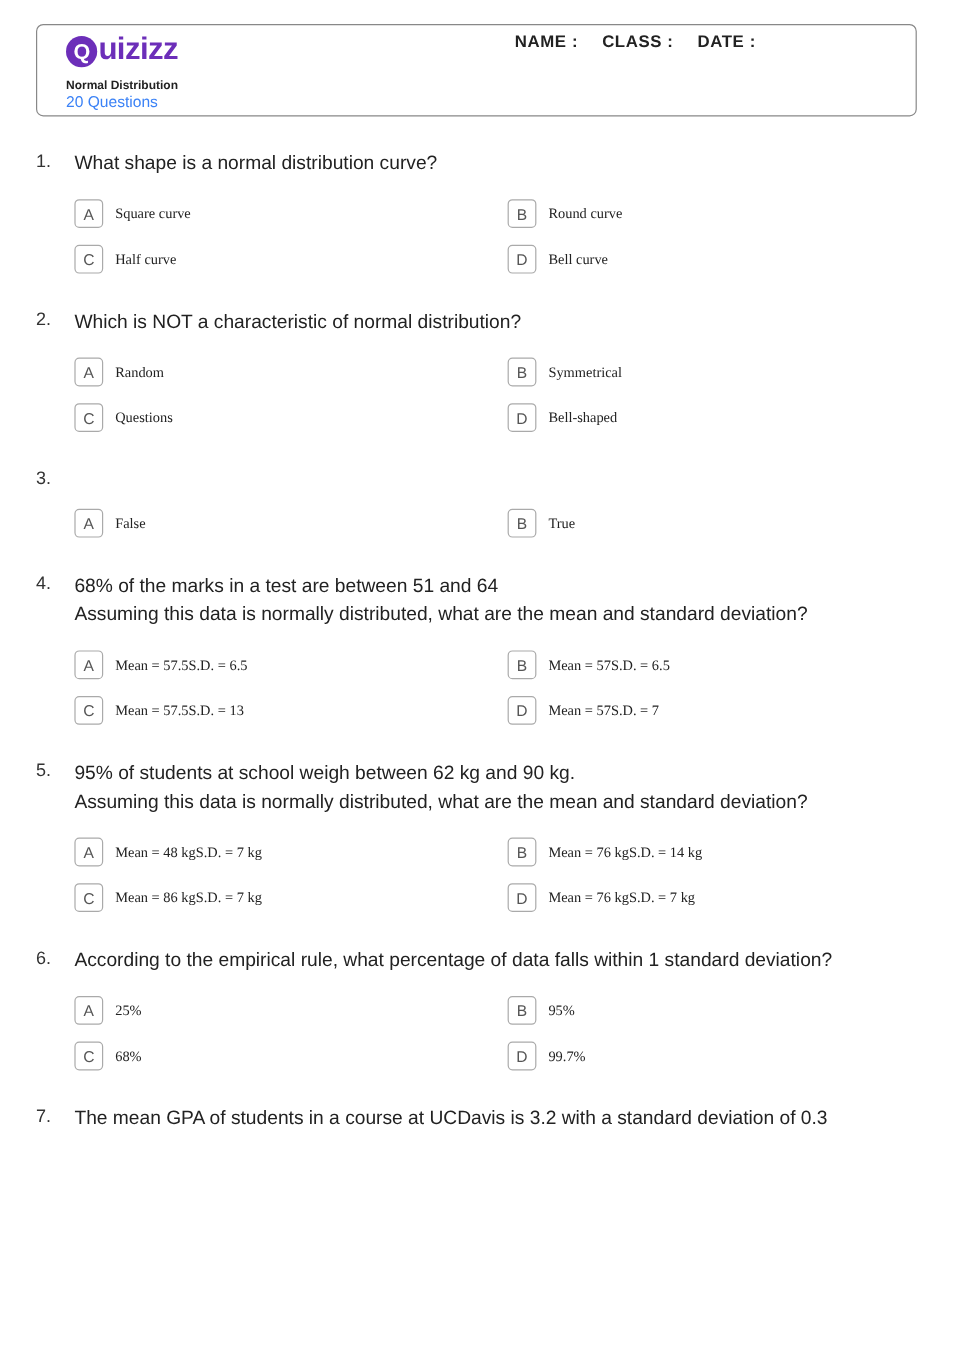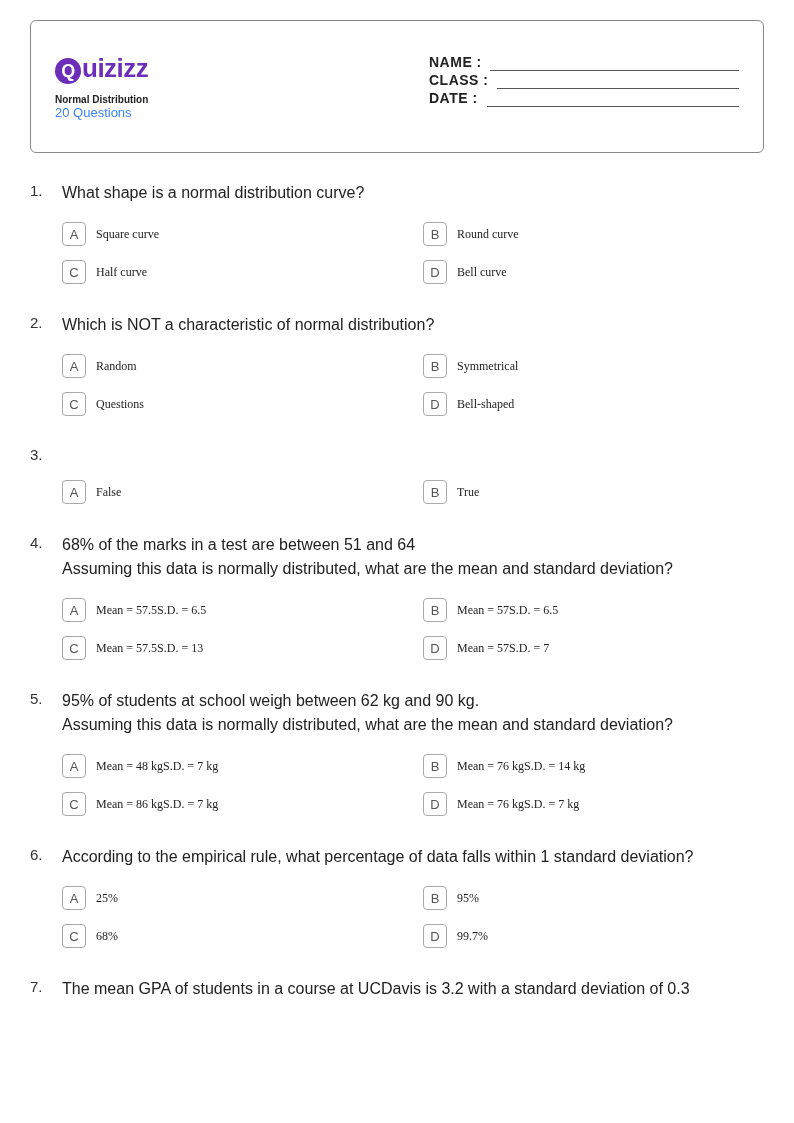--- a/index.html
+++ b/index.html
@@ -8,21 +8,21 @@
       background: #fff;
       width: 794px;
       min-height: 1123px;
       padding: 20px 30px;
       color: #222;
       font-size: 15px;
     }
     .header-box {
       border: 1.5px solid #888;
       border-radius: 6px;
-      padding: 32px 24px;
+      padding: 4px 24px;
       display: flex;
       justify-content: space-between;
       align-items: flex-start;
       margin-bottom: 28px;
     }
     .logo {
       display: flex;
       flex-direction: column;
       gap: 10px;
     }
@@ -49,21 +49,22 @@
       font-weight: bold;
       font-size: 10px;
       color: #222;
     }
     .quiz-questions {
       color: #3b82f6;
       font-size: 13px;
     }
     .fields {
       display: flex;
-      flex-direction: column;
+      flex-direction: row;
+      gap: 12px;
       min-width: 310px;
     }
     .field-row {
       display: flex;
       align-items: center;
       gap: 8px;
     }
     .field-label {
       font-weight: bold;
       font-size: 14px;

